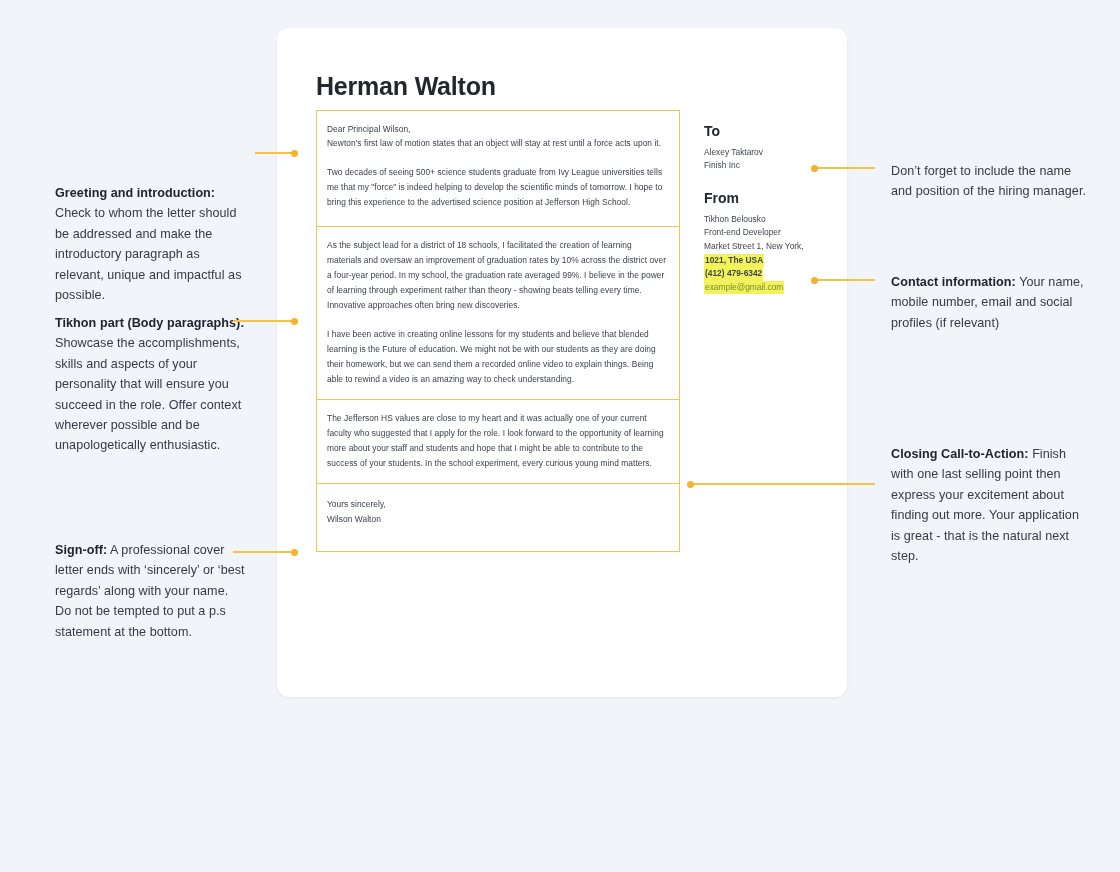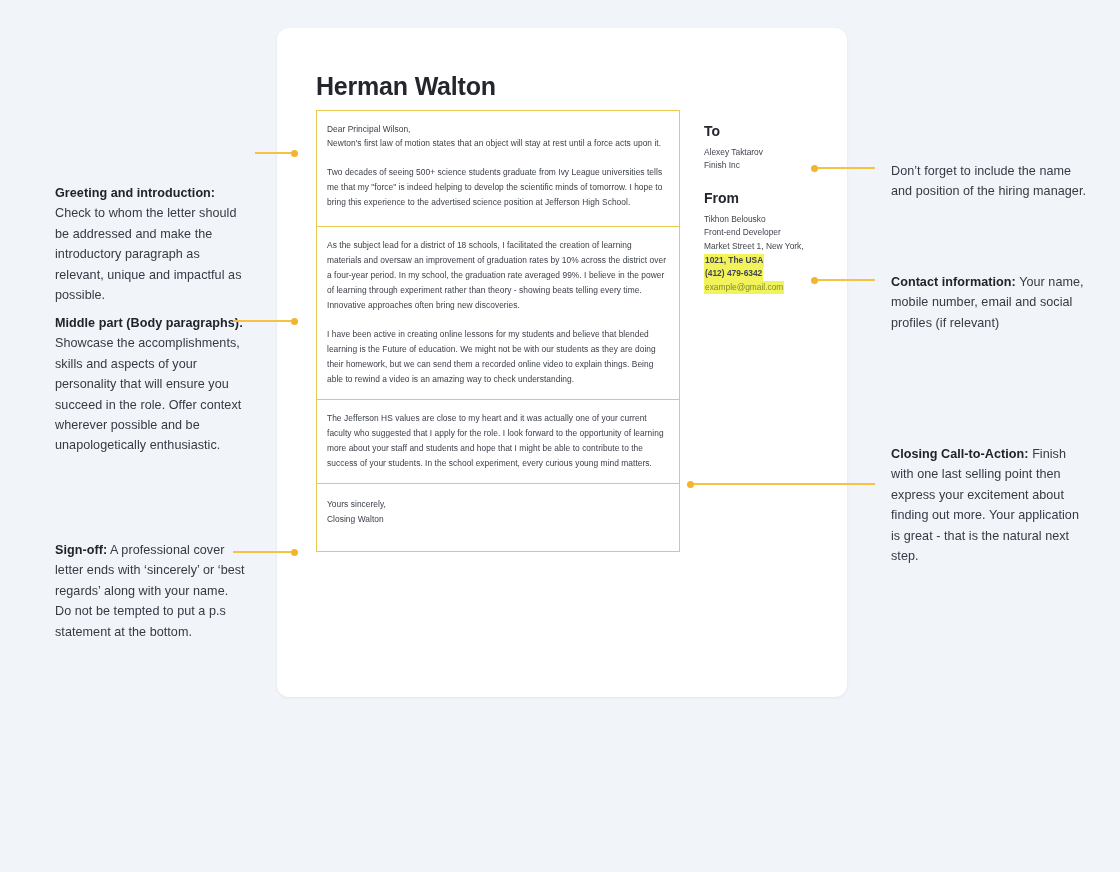--- a/index.html
+++ b/index.html
@@ -173,21 +173,21 @@
           <p>As the subject lead for a district of 18 schools, I facilitated the creation of learning materials and oversaw an improvement of graduation rates by 10% across the district over a four-year period. In my school, the graduation rate averaged 99%. I believe in the power of learning through experiment rather than theory - showing beats telling every time. Innovative approaches often bring new discoveries.</p>
           <p>I have been active in creating online lessons for my students and believe that blended learning is the Future of education. We might not be with our students as they are doing their homework, but we can send them a recorded online video to explain things. Being able to rewind a video is an amazing way to check understanding.</p>
         </div>
 
         <div class="sec sec-closing">
           <p>The Jefferson HS values are close to my heart and it was actually one of your current faculty who suggested that I apply for the role. I look forward to the opportunity of learning more about your staff and students and hope that I might be able to contribute to the success of your students. In the school experiment, every curious young mind matters.</p>
         </div>
 
         <div class="sec sec-signoff">
           <p style="white-space:pre-line">Yours sincerely,
-Closing Walton</p>
+Wilson Walton</p>
         </div>
 
       </div>
 
       <div class="aside-col">
 
         <div class="aside-block">
           <div class="aside-h">To</div>
           <p class="aside-line">Alexey Taktarov</p>
           <p class="aside-line">Finish Inc</p>
@@ -207,21 +207,21 @@
 
     </div>
   </div>
 </div>
 
 <div class="anno anno-left" style="top:156px;margin-top:27px;">
   <b>Greeting and introduction:</b><span> Check to whom the letter should be addressed and make the introductory paragraph as relevant, unique and impactful as possible.</span>
 </div>
 
 <div class="anno anno-left" style="top:313px;">
-  <b>Middle part (Body paragraphs):</b><span> Showcase the accomplishments, skills and aspects of your personality that will ensure you succeed in the role. Offer context wherever possible and be unapologetically enthusiastic.</span>
+  <b>Tikhon part (Body paragraphs):</b><span> Showcase the accomplishments, skills and aspects of your personality that will ensure you succeed in the role. Offer context wherever possible and be unapologetically enthusiastic.</span>
 </div>
 
 <div class="anno anno-left" style="top:540px;">
   <b>Sign-off:</b><span> A professional cover letter ends with ‘sincerely’ or ‘best regards’ along with your name. Do not be tempted to put a p.s statement at the bottom.</span>
 </div>
 
 <div class="anno anno-right" style="top:161px;">
   <b></b><span>Don’t forget to include the name and position of the hiring manager.</span>
 </div>
 

